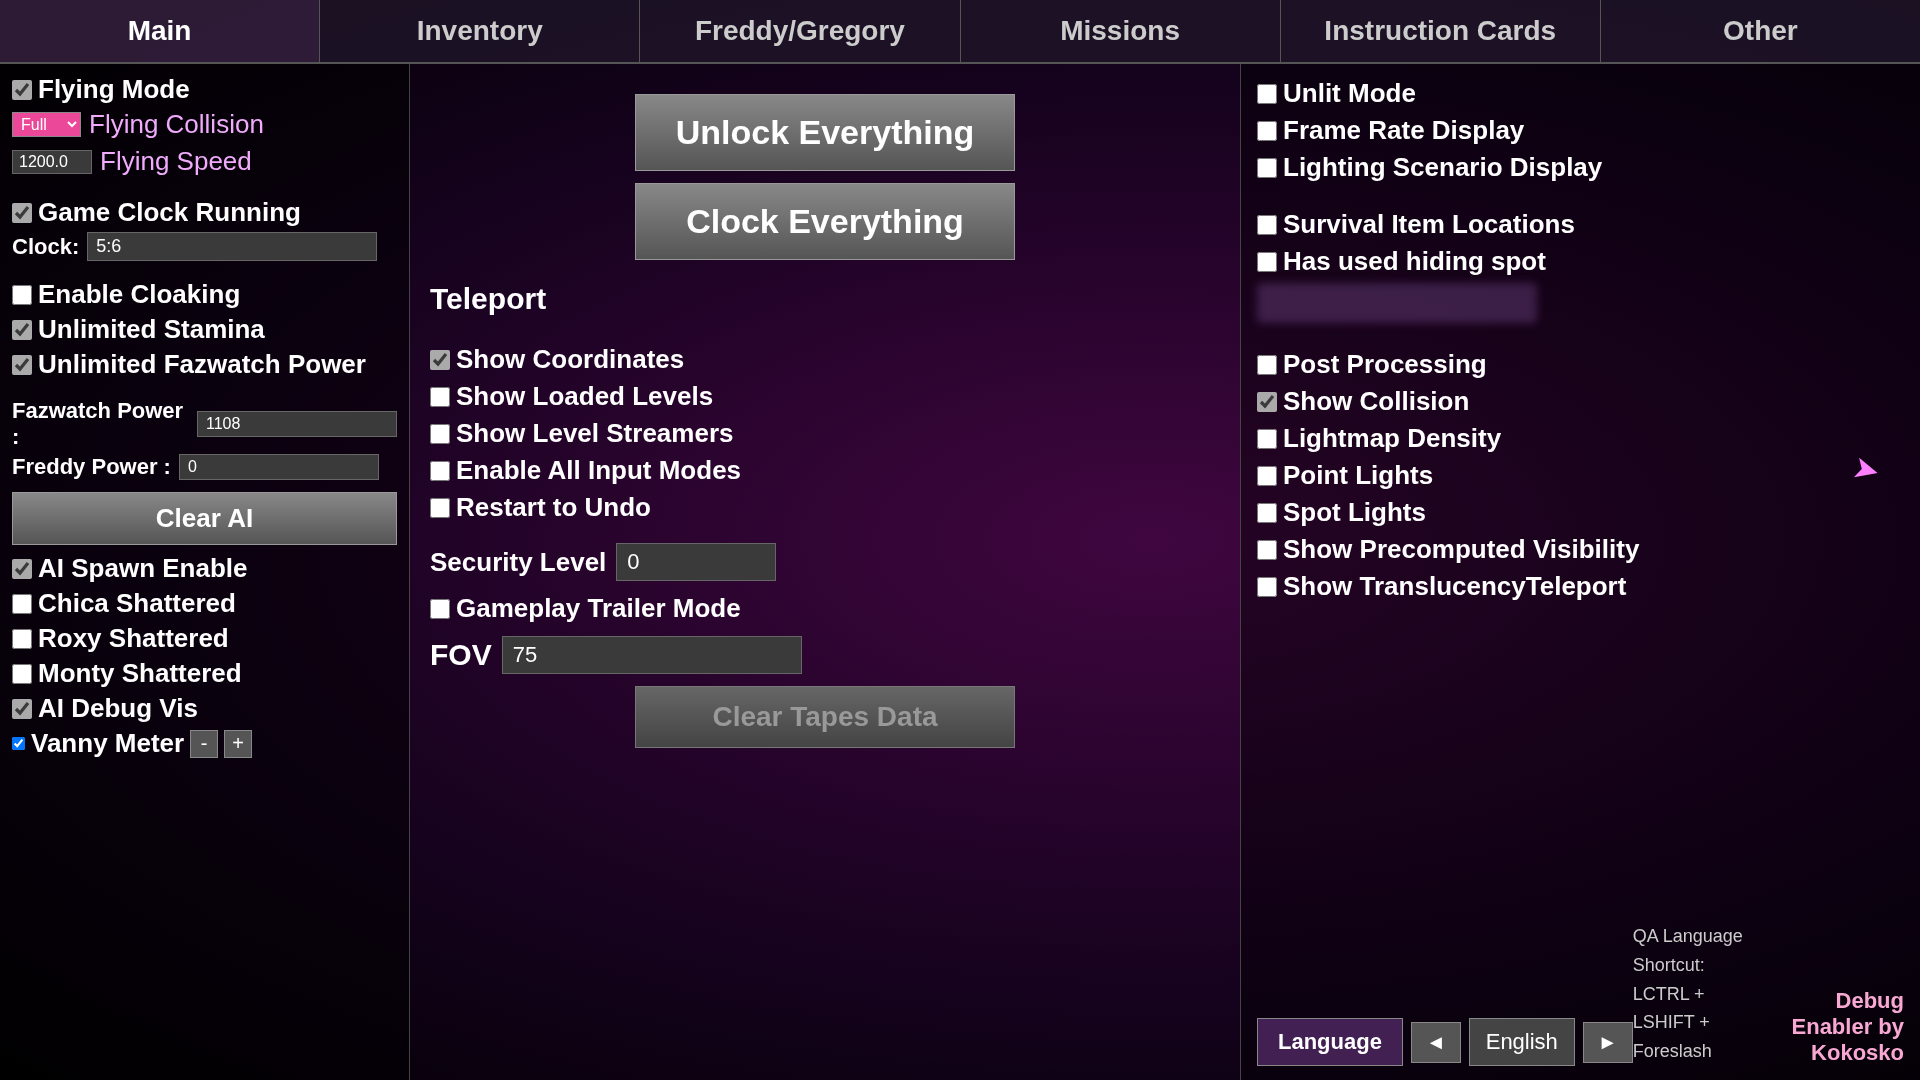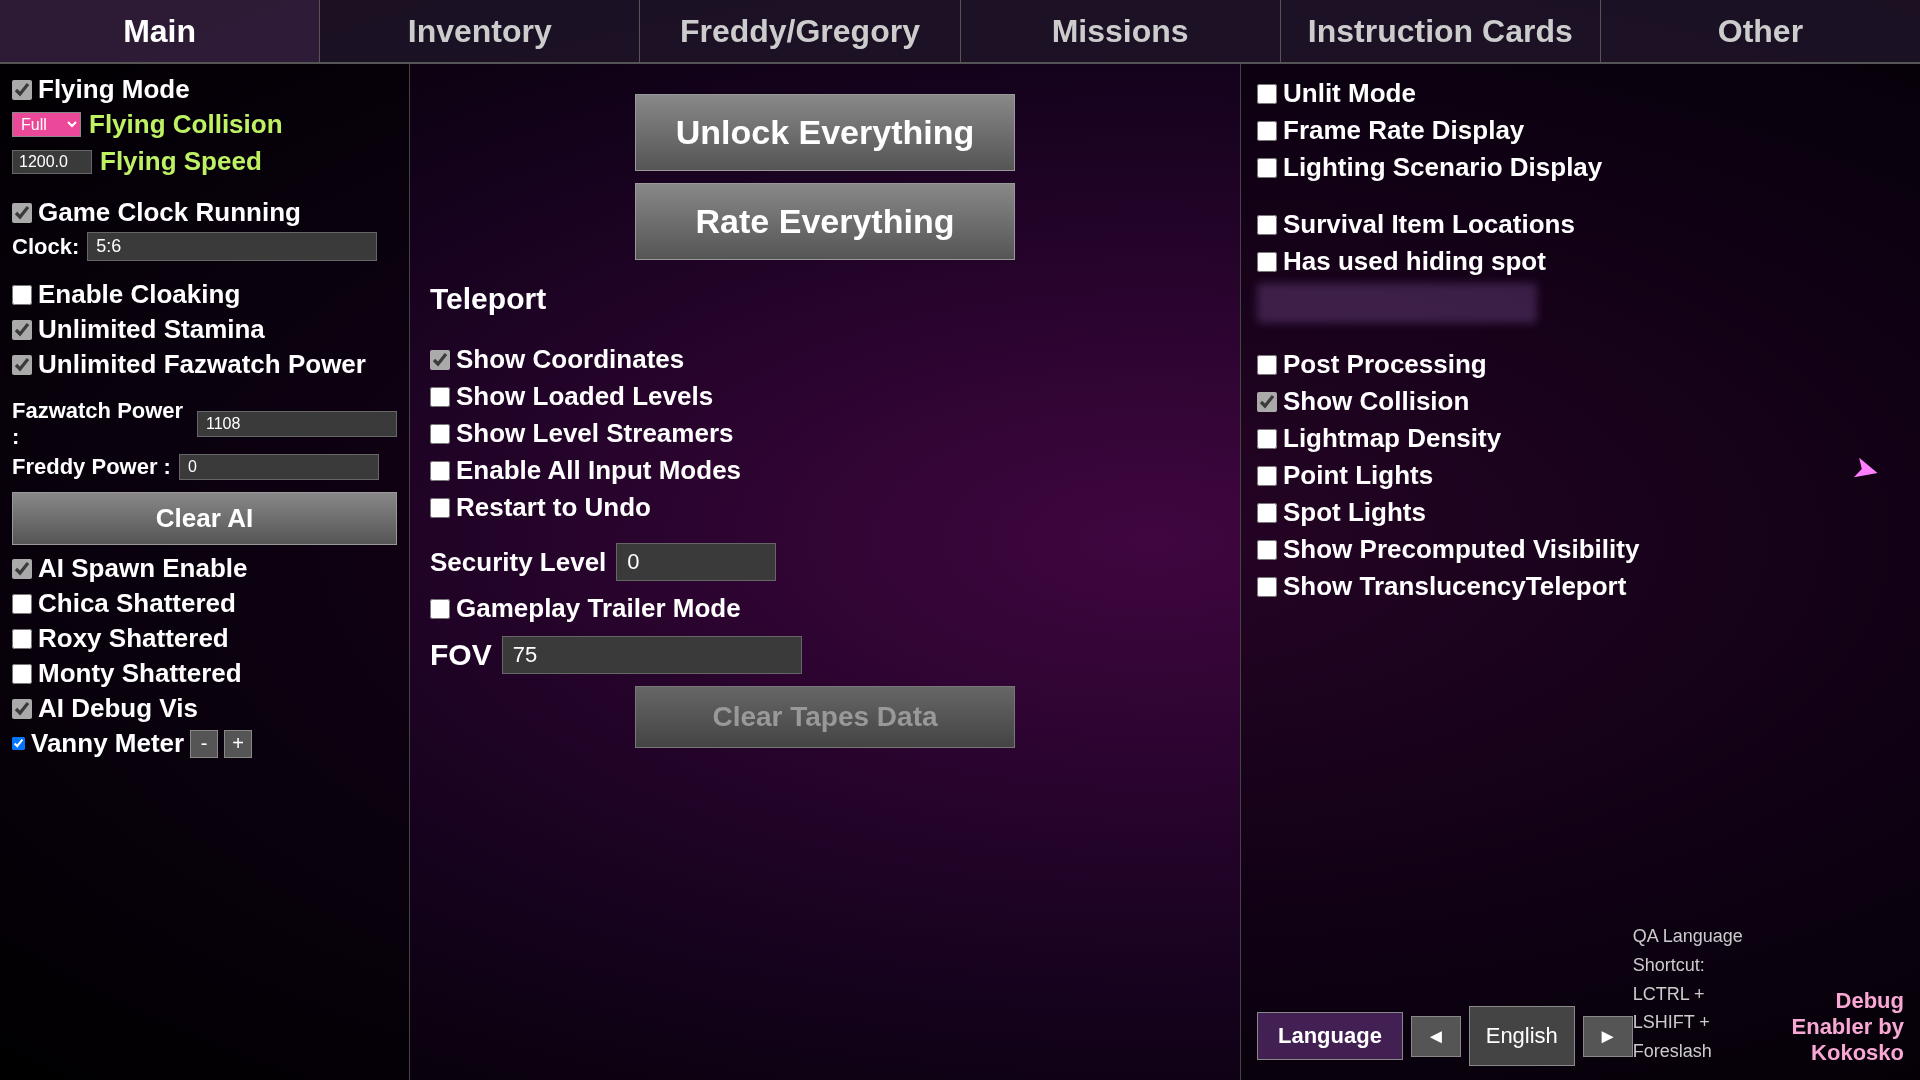--- a/index.html
+++ b/index.html
@@ -28,21 +28,21 @@
       height: 64px;
       position: relative;
       z-index: 10;
       border-bottom: 2px solid #555;
     }
     .nav-tab {
       flex: 1;
       display: flex;
       align-items: center;
       justify-content: center;
-      font-size: 32px;
+      font-size: 28px;
       font-weight: bold;
       color: #ccc;
       cursor: pointer;
       border-right: 1px solid #555;
       background: rgba(30,20,40,0.85);
     }
     .nav-tab:last-child { border-right: none; }
     .nav-tab.active { color: #fff; background: rgba(50,30,60,0.9); }
 
     
@@ -82,22 +82,22 @@
     }
 
     .flying-row {
       display: flex;
       align-items: center;
       gap: 8px;
       margin-bottom: 2px;
     }
     .flying-label {
       font-size: 26px;
-      font-weight: bold;
-      color: #bef264;
+      font-weight: normal;
+      color: #f0abfc;
     }
     .dropdown-select {
       background: #ec4899;
       color: #fff;
       border: 1px solid #888;
       font-size: 16px;
       padding: 2px 4px;
       cursor: pointer;
     }
     .number-input {
@@ -327,21 +327,21 @@
       font-size: 20px;
       font-weight: bold;
       padding: 8px 14px;
       cursor: pointer;
     }
     .lang-value {
       background: #444;
       color: #fff;
       border: 1px solid #888;
       font-size: 22px;
-      padding: 16px 16px;
+      padding: 10px 16px;
     }
 
     .qa-shortcut {
       font-size: 18px;
       color: #ccc;
       margin-top: 10px;
       line-height: 1.6;
     }
 
     .debug-credit {
@@ -491,21 +491,21 @@
       <span class="checkbox-item" style="font-size:26px;font-weight:bold;">Vanny Meter</span>
       <button class="stepper-btn">-</button>
       <button class="stepper-btn">+</button>
     </div>
 
   </div>
 
   <div class="center-panel">
 
     <button class="big-btn">Unlock Everything</button>
-    <button class="big-btn">Rate Everything</button>
+    <button class="big-btn">Clock Everything</button>
 
     <div class="teleport-section">
       <div class="teleport-label">Teleport</div>
     </div>
 
     <div class="options-list">
       <label class="checkbox-item">
         <input type="checkbox" checked="" style="">
         <span>Show Coordinates</span>
       </label>

